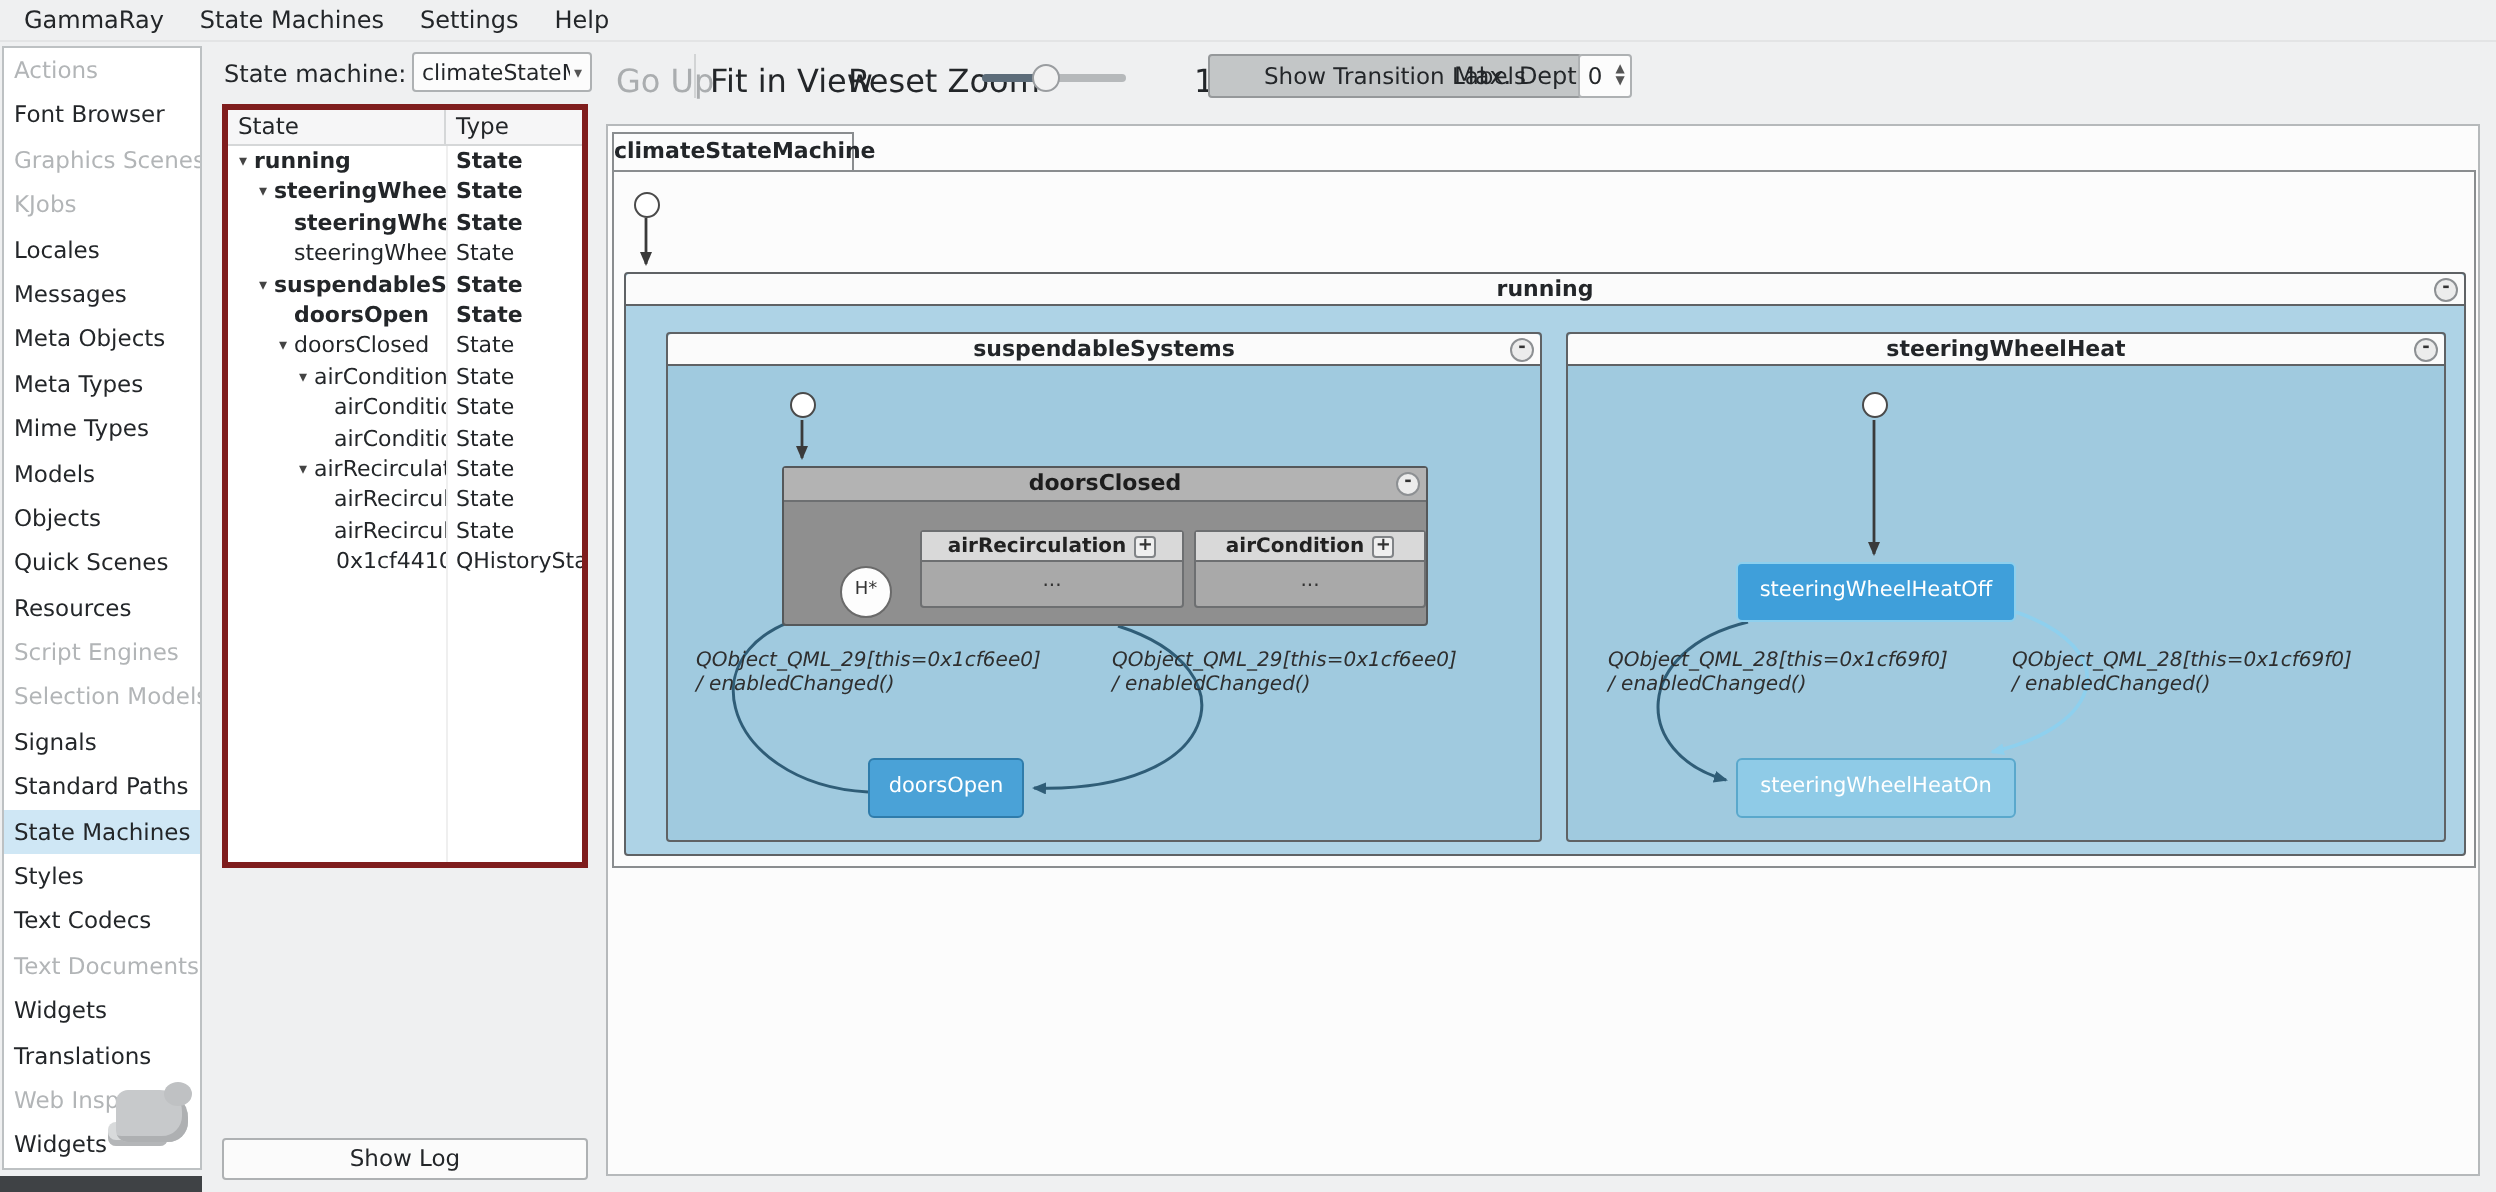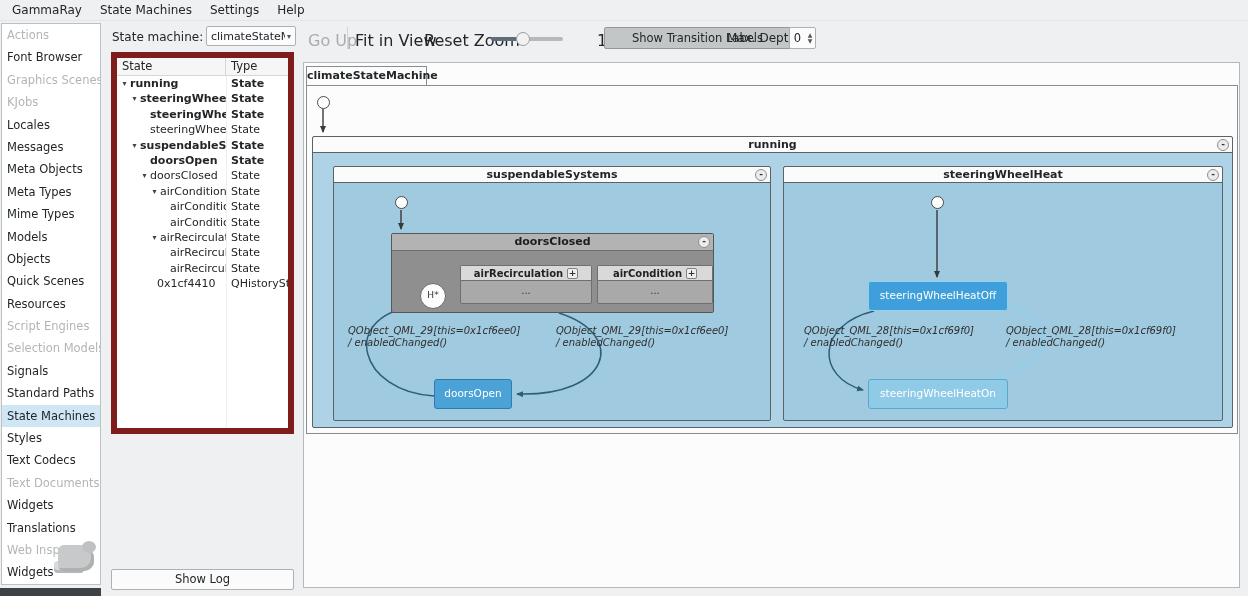--- a/index.html
+++ b/index.html
@@ -49,21 +49,21 @@
   .toggle-btn { position:absolute; left:604px; top:27px; height:22px; padding:0 27px;
     line-height:20px; background:#c3c6c7; border:1px solid #95989a; border-radius:2px; font-size:11.5px; }
   .depth-label { position:absolute; left:727px; top:31px; }
   .spin { position:absolute; left:789px; top:27px; width:27px; height:22px;
     border:1px solid #aeb1b3; background:#fcfcfc; border-radius:2px; display:flex; }
   .spin .v { flex:1; text-align:center; line-height:20px; font-size:11.5px; }
   .spin .arrs { width:10px; display:flex; flex-direction:column; align-items:center;
     justify-content:center; font-size:6px; color:#555; line-height:6px; }
   
   .tree { position:absolute; left:111px; top:52px; width:183px; height:382px;
-    background:#ffffff; border:6px solid #7f1d1d; overflow:hidden; }
+    background:#ffffff; border:3px solid #7f1d1d; overflow:hidden; }
   .thead { display:flex; height:18px; background:#f6f6f7; border-bottom:1px solid #d5d7d8; font-size:11.5px; }
   .thead .h1 { flex:0 0 109px; padding:1px 0 0 5px; border-right:1px solid #d5d7d8; }
   .thead .h2 { flex:1; padding:1px 0 0 5px; }
   .colline { position:absolute; left:109px; top:18px; bottom:0; width:1px; background:#efefef; }
   .trow { display:flex; height:15.4px; line-height:15.4px; font-size:11px; position:relative; }
   .trow .c1 { flex:0 0 109px; display:flex; overflow:hidden; white-space:nowrap; }
   .trow .c2 { flex:1; padding-left:5px; overflow:hidden; white-space:nowrap; }
   .trow.bold { font-weight:bold; }
   .exp { width:11px; flex:0 0 11px; text-align:center; color:#444; font-size:8px; }
   .exp.none { visibility:hidden; }
@@ -274,21 +274,21 @@
       <span class="c2">State</span>
       </div>
     <div class="trow">
       <span class="c1" style="padding-left:42px;">
           <span class="exp none">▾</span>
           <span>airRecirculat...</span>
         </span>
       <span class="c2">State</span>
       </div>
     <div class="trow">
-      <span class="c1" style="padding-left:29px;">
+      <span class="c1" style="padding-left:43px;">
           <span class="exp none">▾</span>
           <span>0x1cf4410</span>
         </span>
       <span class="c2">QHistoryState</span>
       </div>
   </div>
   <div class="showlog">Show Log</div>
 
   <div class="canvas">
 

